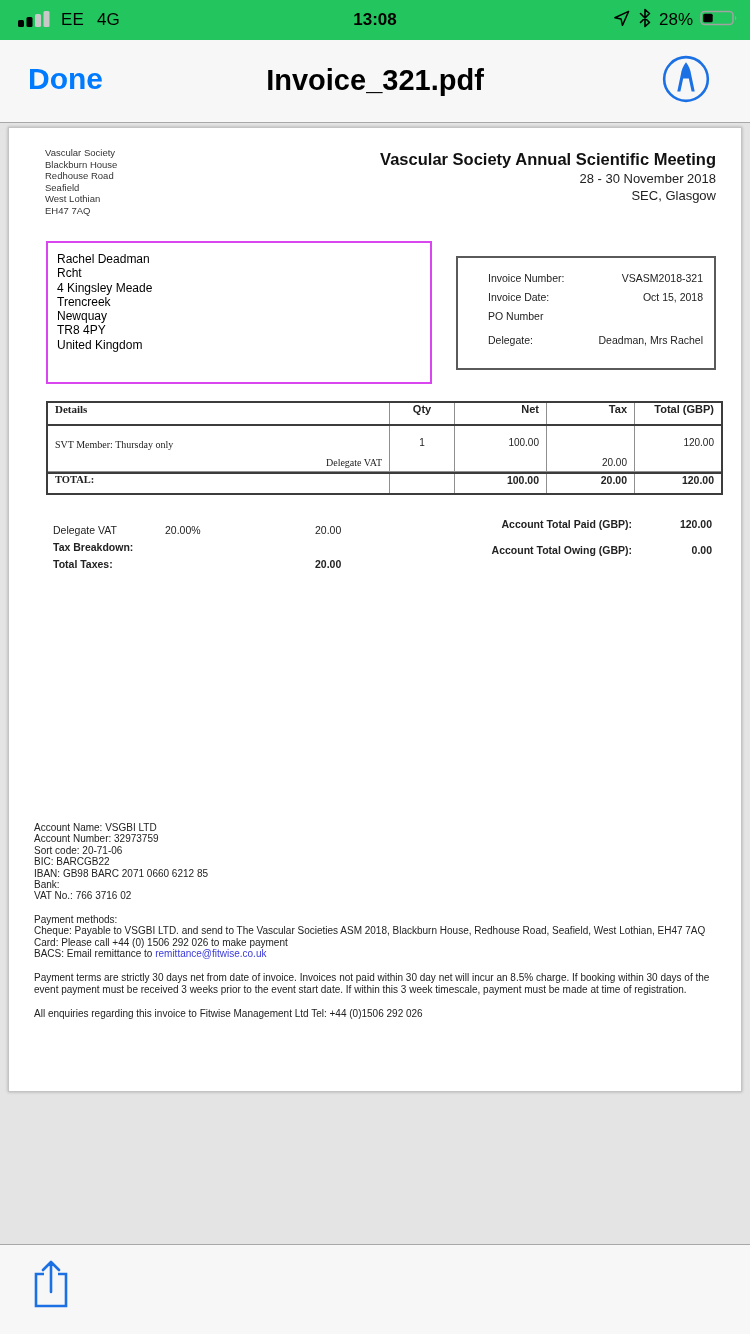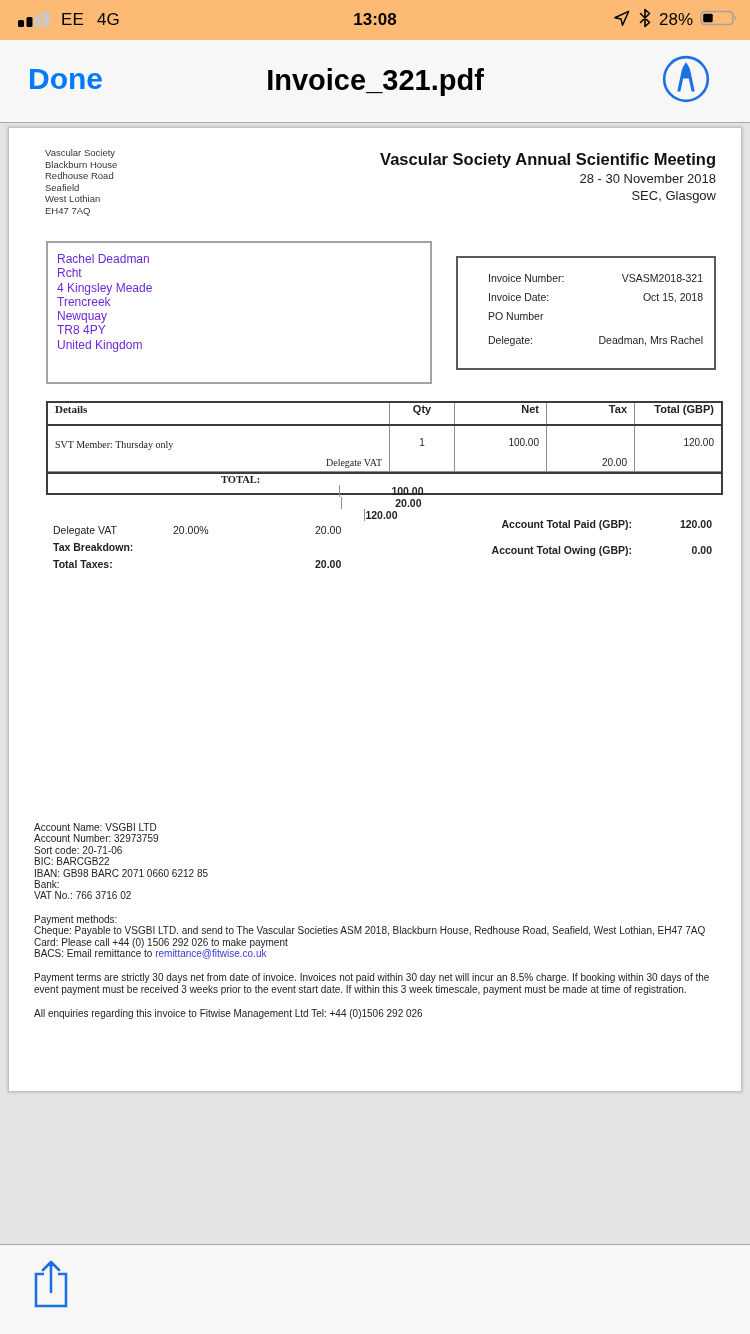--- a/index.html
+++ b/index.html
@@ -5,21 +5,21 @@
   * { margin:0; padding:0; box-sizing:border-box; }
   html,body { background:#fff; }
   .screen {
     position:relative; width:750px; height:1334px; overflow:hidden;
     background:#E4E4E4; font-family:"Liberation Sans","DejaVu Sans",sans-serif;
     -webkit-font-smoothing:antialiased;
   }
   
   .status-bar {
     position:absolute; top:0; left:0; width:750px; height:40px;
-    background:#fdba74; display:flex; align-items:center; color:#000;
+    background:#22c55e; display:flex; align-items:center; color:#000;
   }
   .sb-left { position:absolute; left:18px; top:0; height:40px; display:flex; align-items:center; gap:9px; }
   .sb-carrier { font-size:17px; letter-spacing:0.2px; }
   .sb-network { font-size:17px; margin-left:4px; }
   .sb-time { position:absolute; left:0; right:0; text-align:center; font-size:17px; font-weight:600; }
   .sb-right { position:absolute; right:10px; top:0; height:40px; display:flex; align-items:center; gap:7px; }
   .sb-batt-pct { font-size:17px; }
   
   .nav-bar {
     position:absolute; top:40px; left:0; width:750px; height:83px;
@@ -42,33 +42,33 @@
     background:#FFFFFF; border:1px solid #C4C4C4; box-shadow:0 0 3px rgba(0,0,0,0.25);
     color:#222;
   }
   .abs { position:absolute; }
   .sender { left:36px; top:19px; font-size:9.5px; line-height:11.5px; color:#333; }
   .event { right:25px; top:22px; text-align:right; }
   .event-title { font-size:16.5px; font-weight:700; color:#111; }
   .event-dates, .event-venue { font-size:13px; margin-top:2px; color:#222; }
   .recipient-box {
     left:37px; top:113px; width:386px; height:143px;
-    border:2px solid #a3a3a3; padding:9px 0 0 9px;
-    font-size:12px; line-height:14.3px; color:#6d28d9;
+    border:2px solid #d946ef; padding:9px 0 0 9px;
+    font-size:12px; line-height:14.3px; color:#000000;
   }
   .invoice-box { left:447px; top:128px; width:260px; height:114px; border:2px solid #5a5a5a; font-size:10.5px; }
   .ib-row { position:absolute; left:0; width:100%; }
   .ib-label { position:absolute; left:30px; color:#222; }
   .ib-value { position:absolute; right:11px; text-align:right; color:#222; }
   
   .inv-table { left:37px; top:273px; width:677px; border:2px solid #3c3c3c; }
   .tr { display:flex; width:100%; position:relative; }
   .tr-head { height:23px; border-bottom:2px solid #3c3c3c; font-weight:700; font-size:11px; align-items:center; }
   .tr-body { height:46px; border-bottom:1px solid #8f8f8f; font-size:10px; }
-  .tr-total { height:21px; border-top:2px solid #3c3c3c; font-weight:700; font-size:10.5px; align-items:center;flex-direction:column; }
+  .tr-total { height:21px; border-top:2px solid #3c3c3c; font-weight:700; font-size:10.5px; align-items:center; }
   .td { position:relative; height:100%; }
   .c-details { width:341px;font-family:Liberation Serif, serif; }
   .c-qty { width:65px; border-left:1px solid #8f8f8f; text-align:center; }
   .c-net { width:92px; border-left:1px solid #8f8f8f; text-align:right; }
   .c-tax { width:88px; border-left:1px solid #8f8f8f; text-align:right; }
   .c-total { flex:1; border-left:1px solid #8f8f8f; text-align:right; }
   .tr-head .c-details { padding-left:7px; }
   .tr-head .c-net, .tr-head .c-tax, .tr-head .c-total { padding-right:7px; }
   .cell-top { position:absolute; top:11px; width:100%; padding:0 7px; }
   .cell-bot { position:absolute; bottom:3px; width:100%; padding:0 7px; }
@@ -223,21 +223,21 @@
           <div class="td c-details">TOTAL:</div>
           <div class="td c-qty"></div>
           <div class="td c-net">100.00</div>
           <div class="td c-tax">20.00</div>
           <div class="td c-total">120.00</div>
         </div>
       </div>
 
       <div class="abs f10 txt-b" style="left:44px; top:378px;margin-top:35px;">Tax Breakdown:</div>
       <div class="abs f10" style="left:44px; top:396px;">Delegate VAT</div>
-      <div class="abs f10" style="left:164px; top:396px;">20.00%</div>
+      <div class="abs f10" style="left:156px; top:396px;">20.00%</div>
       <div class="abs f10" style="left:306px; top:396px;">20.00</div>
       <div class="abs f10 txt-b" style="left:44px; top:430px;">Total Taxes:</div>
       <div class="abs f10 txt-b" style="left:306px; top:430px;">20.00</div>
 
       <div class="acct-label" style="top:390px;">Account Total Paid (GBP):</div>
       <div class="acct-value" style="top:390px;">120.00</div>
       <div class="acct-label" style="top:416px;">Account Total Owing (GBP):</div>
       <div class="acct-value" style="top:416px;">0.00</div>
 
       <div class="abs bank">

